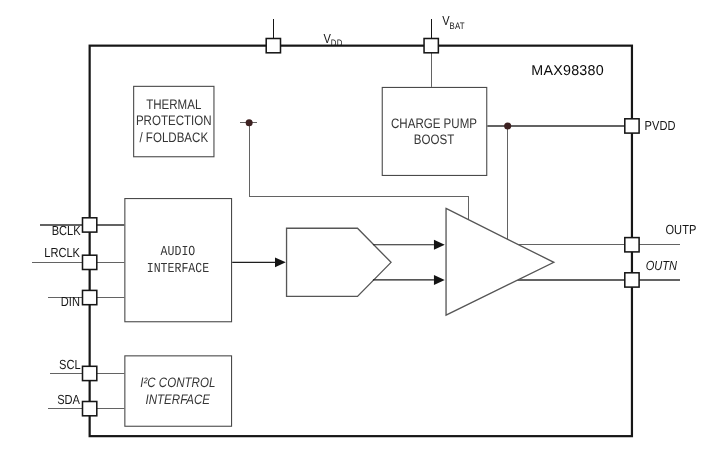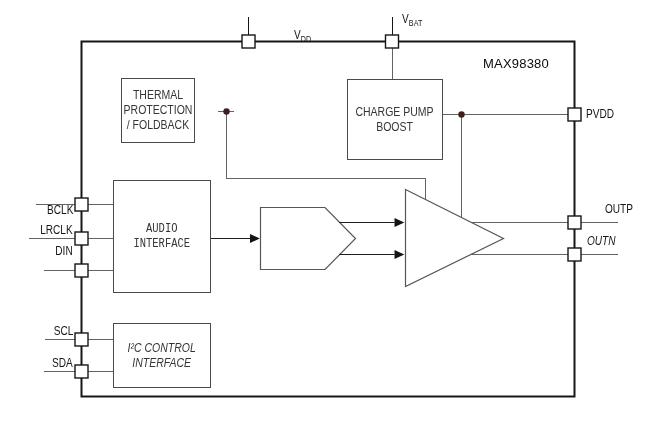--- a/index.html
+++ b/index.html
@@ -146,21 +146,21 @@
   </div>
   <div class="pinlabel" style="left:587px;top:235px;font-style:italic;">
     <span class="cond o-left">OUTN</span>
   </div>
   <div class="pinlabel" style="right:587px;top:204px;">
     <span class="cond o-right">BCLK</span>
   </div>
   <div class="pinlabel" style="right:587px;top:224px;">
     <span class="cond o-right">LRCLK</span>
   </div>
-  <div class="pinlabel" style="right:587px;top:245px;">
+  <div class="pinlabel" style="right:587px;top:268px;">
     <span class="cond o-right">DIN</span>
   </div>
   <div class="pinlabel" style="right:587px;top:325px;text-align:center;">
     <span class="cond o-right">SCL</span>
   </div>
   <div class="pinlabel" style="right:587px;top:357px;">
     <span class="cond o-right">SDA</span>
   </div>
 
 </div>

